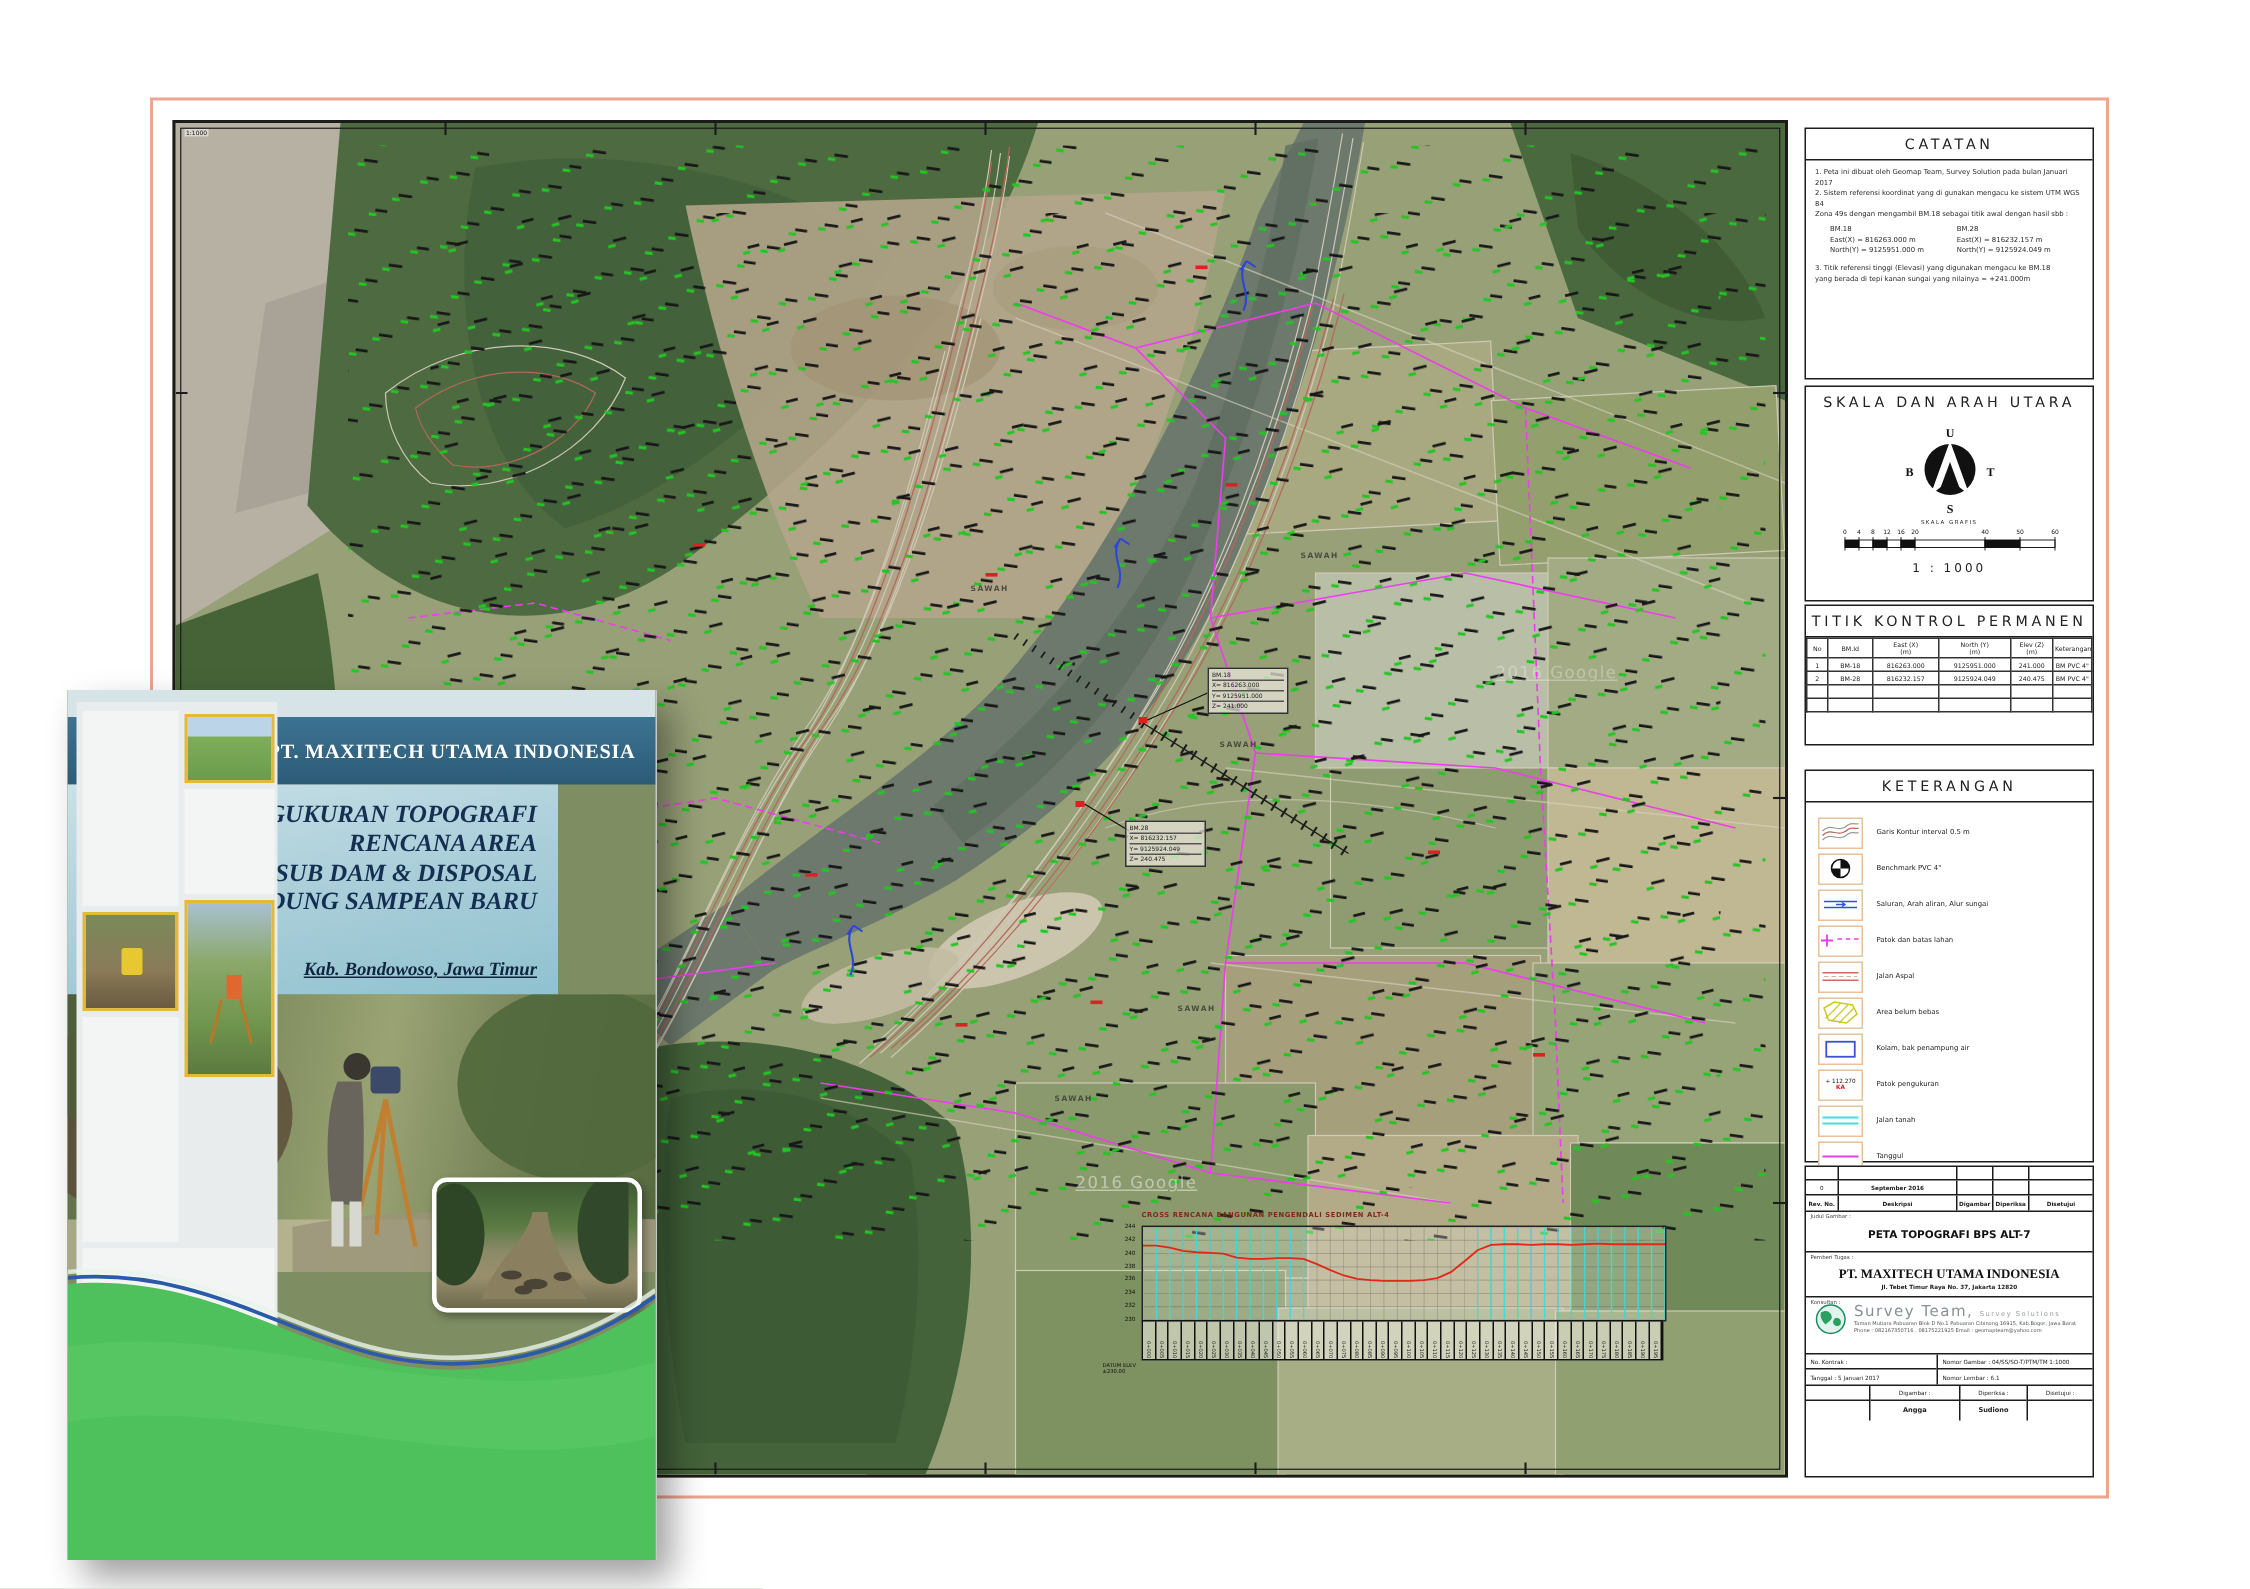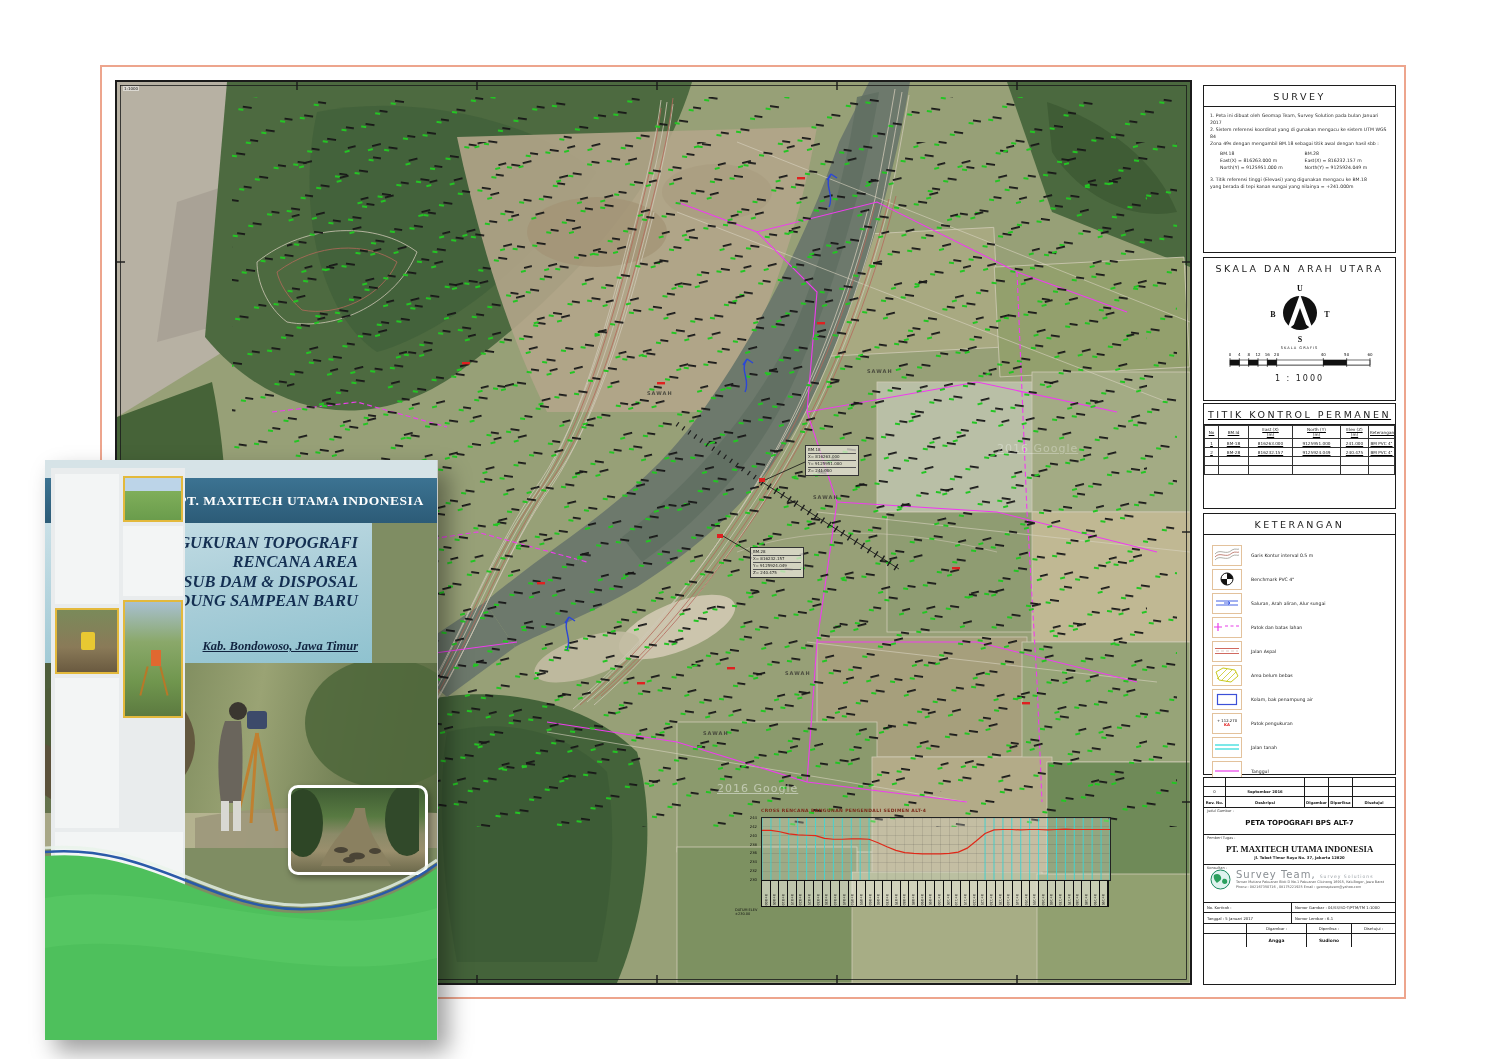--- a/index.html
+++ b/index.html
@@ -513,21 +513,21 @@
         </div>
       </div>
     <div id="cs-datum" class="pre">DATUM ELEV
 ±230.00</div>
   </div>
 </div>
 
 <div id="panel" class="abs">
 
   <div class="pbox" style="top:0;height:168px;">
-    <div class="phead">SURVEY</div>
+    <div class="phead">CATATAN</div>
     <div class="notes">
       <div class="pre">1. Peta ini dibuat oleh Geomap Team, Survey Solution pada bulan Januari 2017</div>
       <div class="pre">2. Sistem referensi koordinat yang di gunakan mengacu ke sistem UTM WGS 84
 Zona 49s dengan mengambil BM.18 sebagai titik awal dengan hasil sbb :</div>
       <div class="coordrow" style="padding:2px 0 0 10px;">
         <div class="col">BM.18</div>
         <div class="col">BM.28</div>
       </div>
       <div class="coordrow" style="padding:0 0 0 10px;">
         <div class="col">East(X)  = 816263.000 m</div>
@@ -579,21 +579,21 @@
         <line x1="98.33333333333334" y1="8" x2="98.33333333333334" y2="17" stroke="#111" stroke-width=".6"></line>
     <text x="98.33333333333334" y="6" text-anchor="middle" font-size="4" fill="#111">40</text>
         <line x1="121.66666666666667" y1="8" x2="121.66666666666667" y2="17" stroke="#111" stroke-width=".6"></line>
     <text x="121.66666666666667" y="6" text-anchor="middle" font-size="4" fill="#111">50</text>
         <line x1="145" y1="8" x2="145" y2="17" stroke="#111" stroke-width=".6"></line>
     <text x="145" y="6" text-anchor="middle" font-size="4" fill="#111">60</text>
       </svg>
     <div id="scale-ratio">1 : 1000</div>
   </div>
 
-  <div class="pbox" style="top:318px;height:106px;text-decoration:underline;">
+  <div class="pbox" style="top:318px;height:94px;">
     <div class="phead">TITIK  KONTROL  PERMANEN</div>
     <table class="tk">
       <colgroup>
           <col style="width:14px">
           <col style="width:30px">
           <col style="width:44px">
           <col style="width:48px">
           <col style="width:28px">
           <col>
         </colgroup>

